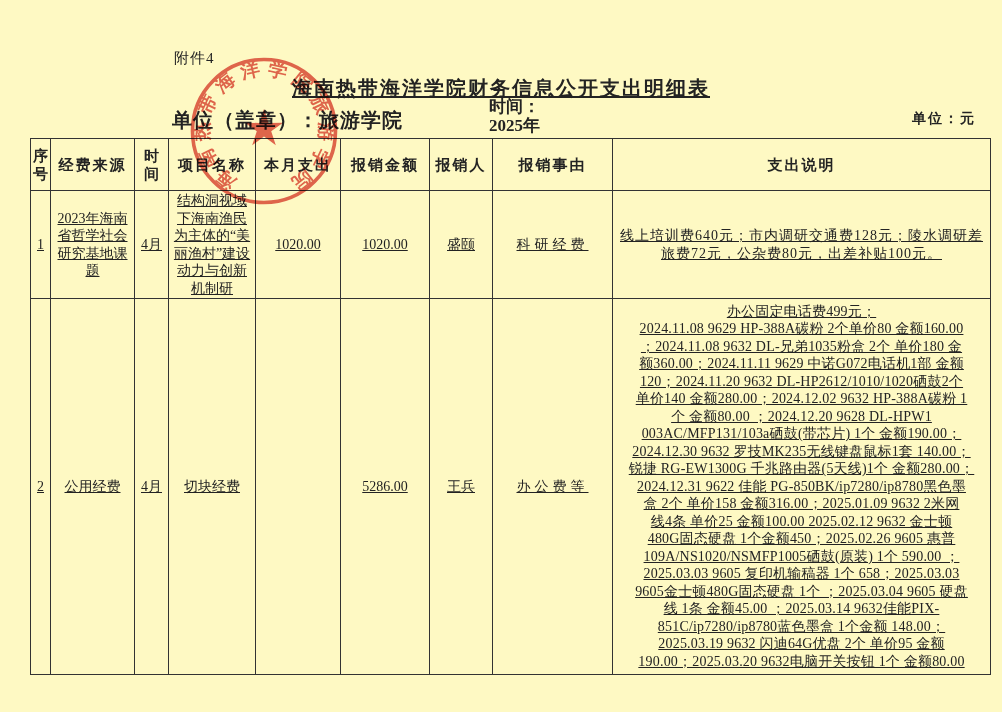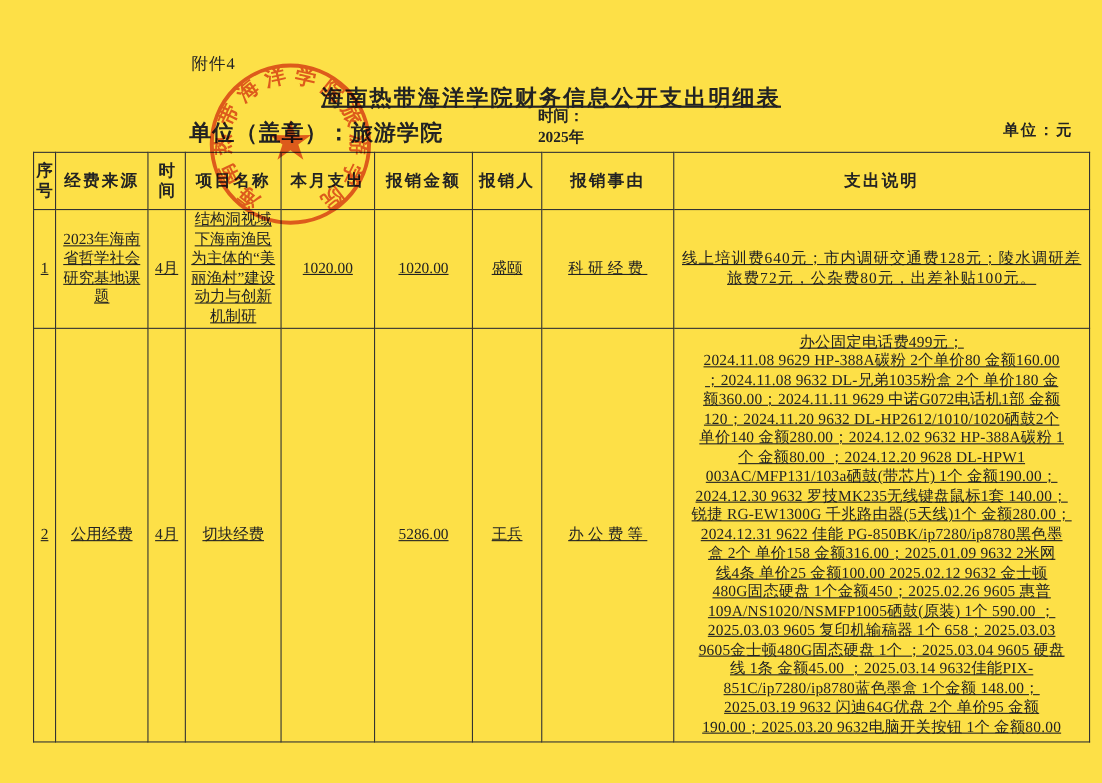--- a/index.html
+++ b/index.html
@@ -1,24 +1,24 @@
 <!DOCTYPE html>
 <html><head>
 <meta charset="utf-8">
 <style>
   html,body{margin:0;padding:0;background:#fff;}
   .page{
-    position:relative;width:1002px;height:712px;background:#fde047;overflow:hidden;
+    position:relative;width:1002px;height:712px;background:#fef9c3;overflow:hidden;
     font-family:"Liberation Serif","DejaVu Serif",serif;color:#232323;
   }
   .attachment{position:absolute;left:174px;top:49px;font-size:15px;letter-spacing:1px;}
   .doc-title{position:absolute;left:0;top:75px;width:100%;text-align:center;
     font-size:20px;font-weight:bold;letter-spacing:2px;text-decoration:underline;}
   .unit-line{position:absolute;left:172px;top:107px;font-size:20px;font-weight:bold;letter-spacing:1px;}
-  .time-block{position:absolute;left:489px;top:97px;font-size:14px;font-weight:bold;line-height:19px;}
+  .time-block{position:absolute;left:489px;top:97px;font-size:17px;font-weight:bold;line-height:19px;}
   .unit-right{position:absolute;right:26px;top:110px;font-size:14px;font-weight:bold;letter-spacing:2px;}
 
   table.exp{
     position:absolute;left:30px;top:138px;width:960px;
     border-collapse:collapse;table-layout:fixed;padding-left:29px;
   }
   table.exp th,table.exp td{
     border:1.6px solid #333;text-align:center;vertical-align:middle;
     padding:1px 2px;overflow:hidden;word-break:break-all;
   }

